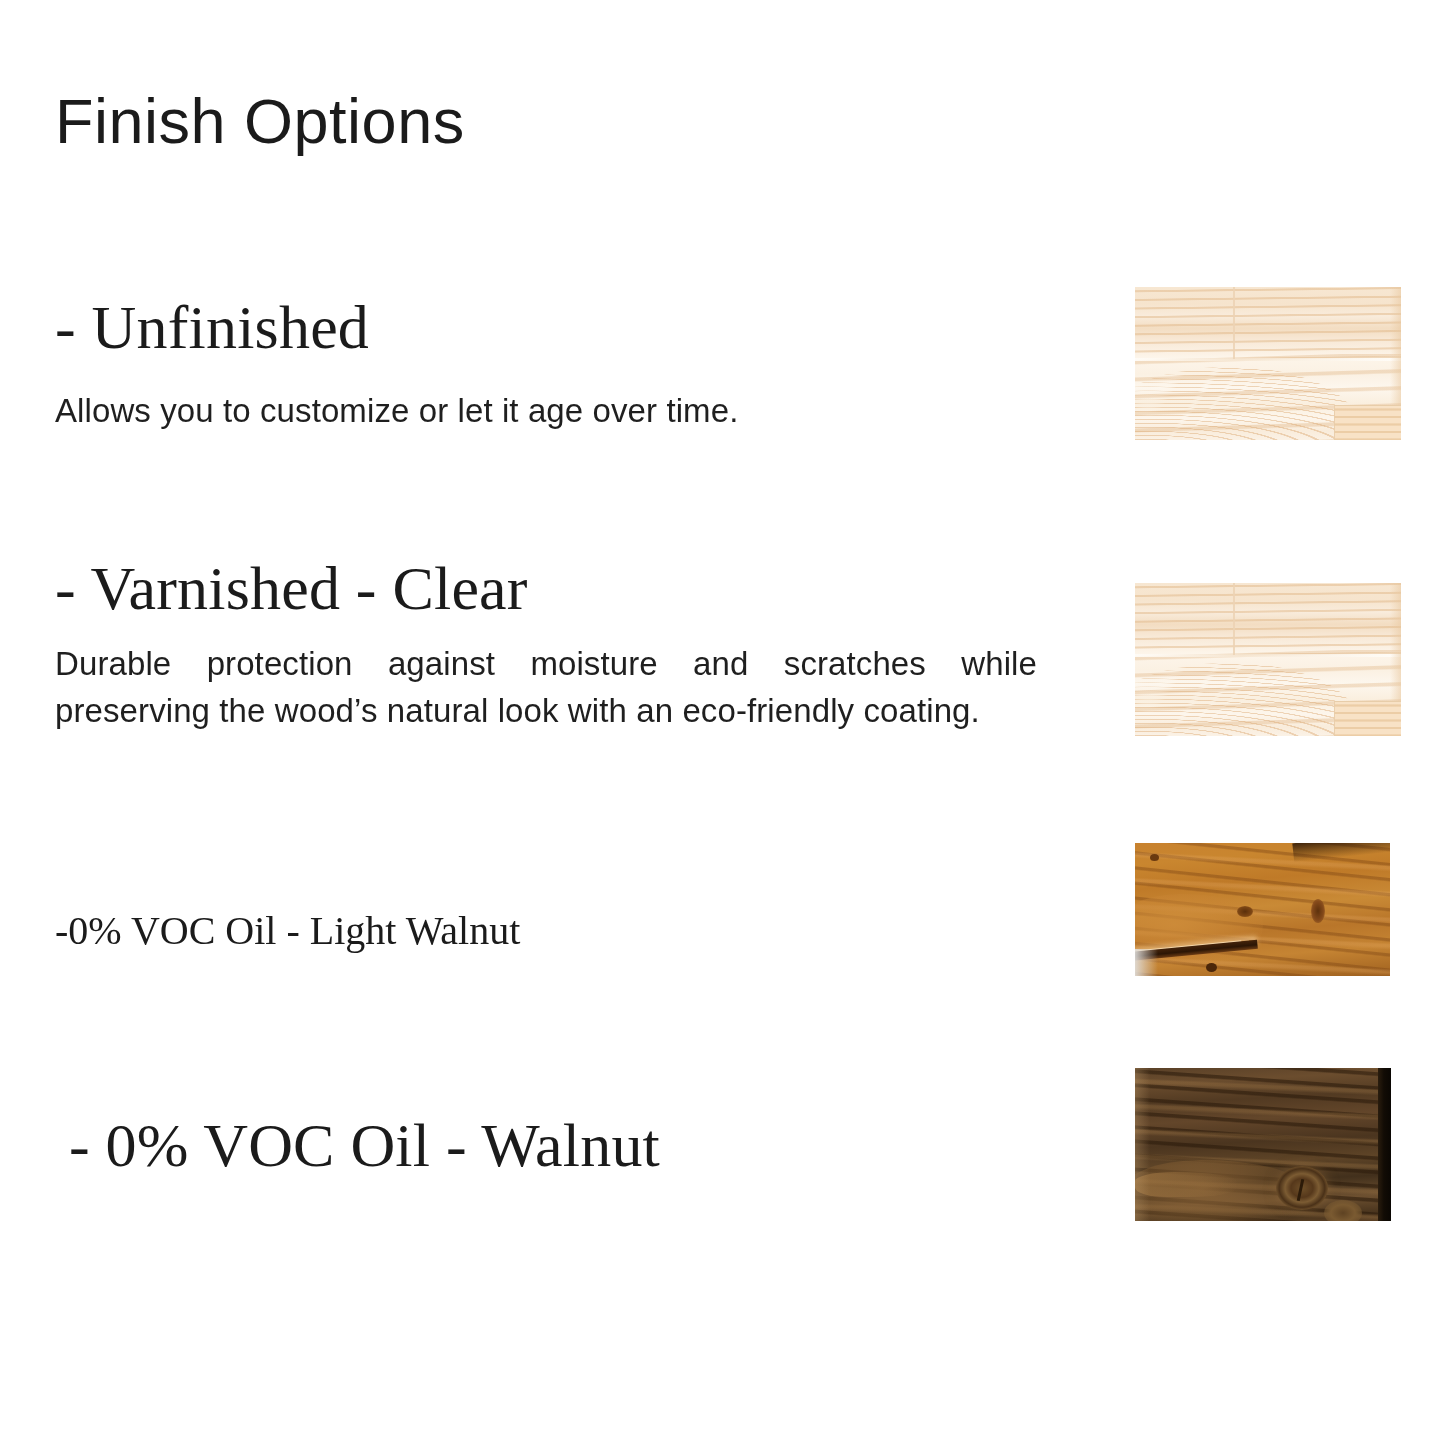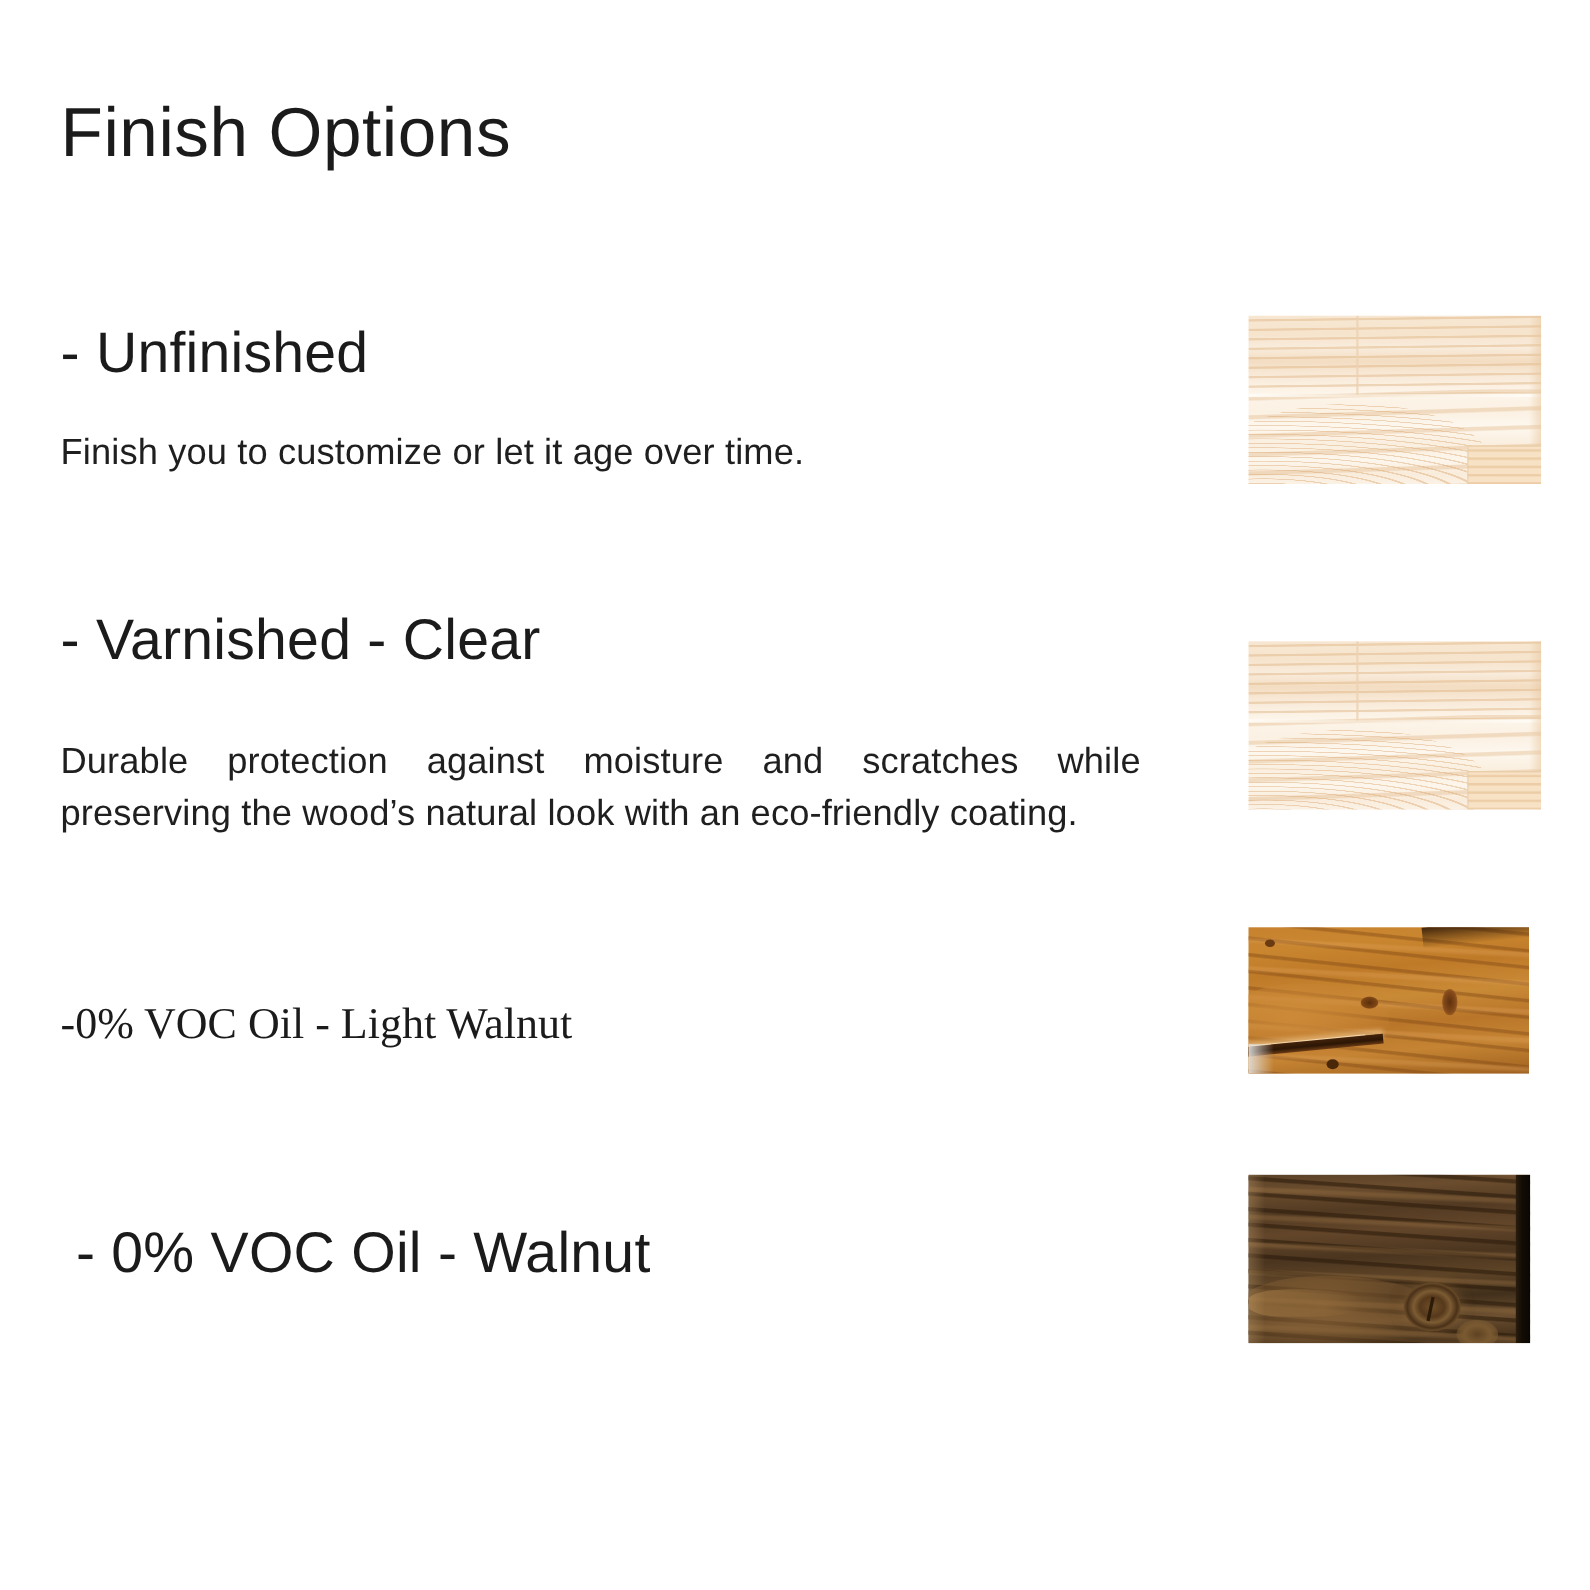--- a/index.html
+++ b/index.html
@@ -29,22 +29,22 @@
     font-size: 63px;
     font-weight: 400;
     letter-spacing: 0.5px;
     color: #1b1b1b;
     line-height: 1.05;
     white-space: nowrap;
   }
 
   .opt-heading {
     position: absolute;
-    font-family: Liberation Sans, sans-serif;
-    font-size: 52px;
+    font-family: Liberation Serif, serif;
+    font-size: 62px;
     font-weight: 400;
     letter-spacing: 0.2px;
     color: #1b1b1b;
     line-height: 1.15;
     white-space: nowrap;
   }
   .opt-heading.serif {
     font-family: "Liberation Serif", serif;
     font-size: 40px;
     letter-spacing: 0px;
@@ -403,34 +403,34 @@
   }
 </style>
 </head>
 <body>
 
 <div id="page">
 
   <div class="page-title">Finish Options</div>
 
   <div class="opt-heading" style="left:55px; top:292px;">- Unfinished</div>
-  <div class="opt-body" style="left:55px; top:388px; width:980px;">Finish you to customize or let it age over time.</div>
+  <div class="opt-body" style="left:55px; top:388px; width:980px;">Allows you to customize or let it age over time.</div>
 
   <div class="swatch pine" style="left:1135px; top:287px; width:266px; height:153px;">
     <div class="grainlayer grain-fine"></div>
     <div class="grainlayer grain-wave"></div>
     <div class="grain-arc"></div>
     <div class="seam-h"></div>
     <div class="board-break"></div>
     <div class="right-edge"></div>
     <div class="corner-block"></div>
   </div>
 
   <div class="opt-heading" style="left:55px; top:543px;margin-top:10px;">- Varnished - Clear</div>
-  <div class="opt-body justify" style="left:55px; top:669px; width:982px;">Durable protection against moisture and scratches while preserving the wood’s natural look with an eco-friendly coating.</div>
+  <div class="opt-body justify" style="left:55px; top:641px; width:982px;">Durable protection against moisture and scratches while preserving the wood’s natural look with an eco-friendly coating.</div>
 
   <div class="swatch pine" style="left:1135px; top:583px; width:266px; height:153px;">
     <div class="grainlayer grain-fine"></div>
     <div class="grainlayer grain-wave"></div>
     <div class="grain-arc"></div>
     <div class="seam-h"></div>
     <div class="board-break"></div>
     <div class="right-edge"></div>
     <div class="corner-block"></div>
   </div>

